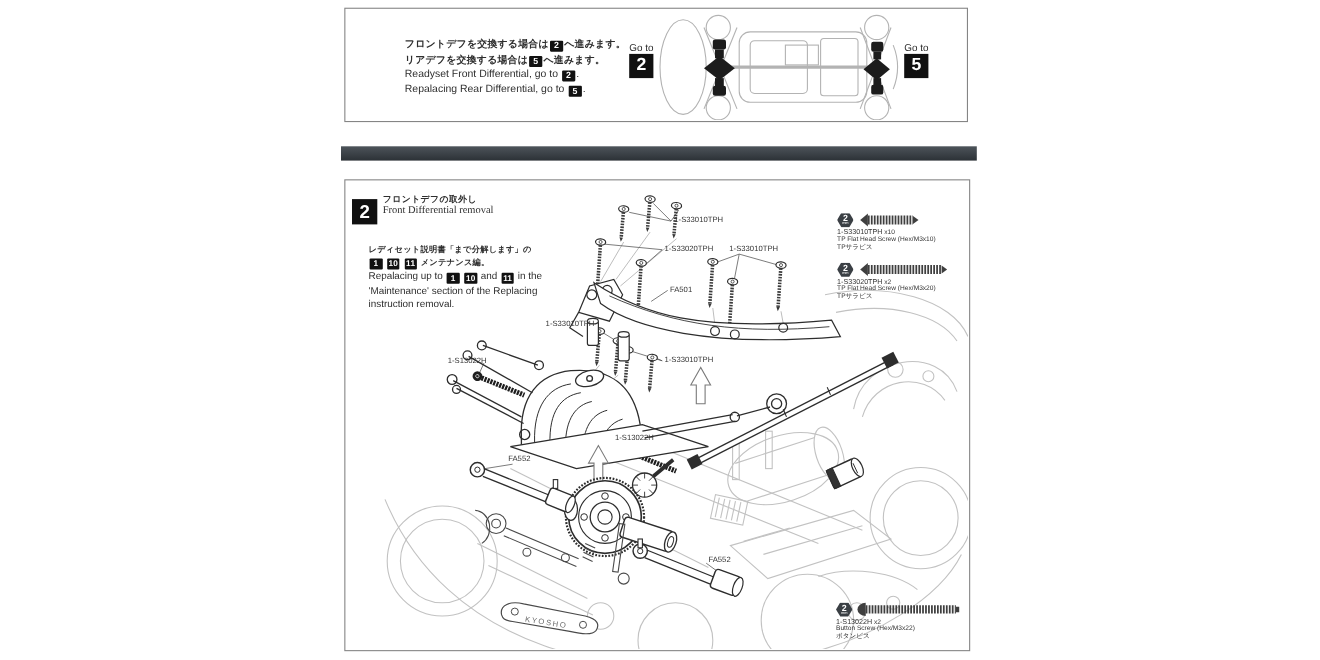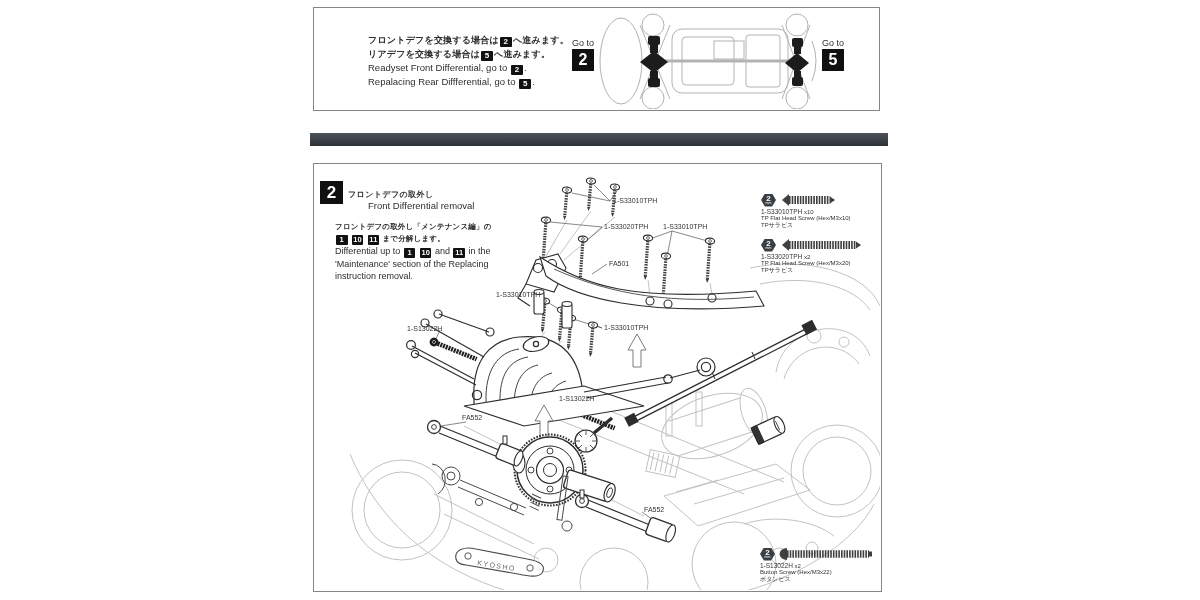--- a/index.html
+++ b/index.html
@@ -25,23 +25,23 @@
   .chassis-svg{position:absolute;left:282px;top:3px;}
 
   
   .divider{position:absolute;left:310px;top:133px;width:578px;height:13px;
            background:linear-gradient(#4d545a,#2c3136);}
 
   
   .step-panel{left:313px;top:163px;width:569px;height:429px;}
   .step-badge{position:absolute;left:6px;top:17px;width:23px;height:23px;background:#101010;
               color:#fff;font-size:17px;font-weight:bold;line-height:23px;text-align:center;}
-  .step-titles{position:absolute;left:34px;top:26px;}
+  .step-titles{position:absolute;left:34px;top:13px;font-family:Liberation Serif, serif;}
   .step-title-ja{font-size:8px;font-weight:bold;line-height:10px;letter-spacing:.4px;}
-  .step-title-en{font-size:9.5px;line-height:11px;margin-left:20px;}
+  .step-title-en{font-size:9.5px;line-height:11px;}
   .step-instructions{position:absolute;left:21px;top:57px;}
   .iline{white-space:nowrap;}
   .iline.ja{font-size:7.5px;font-weight:bold;line-height:12px;letter-spacing:.2px;}
   .iline.en{font-size:9px;line-height:12px;}
   .ibadge{display:inline-block;background:#111;color:#fff;font-weight:bold;font-size:7.5px;
           line-height:9.5px;height:9.5px;min-width:9.5px;padding:0 1px;text-align:center;
           vertical-align:-1px;margin:0 1px;border-radius:1px;}
 
   .diagram-svg{position:absolute;left:0;top:0;}
   .dlabel{position:absolute;font-size:7px;line-height:8px;color:#333;white-space:nowrap;}
@@ -71,21 +71,21 @@
       <div class="tline ja">
         <span>フロントデフを交換する場合は</span><span class="nbadge">2</span><span>へ進みます。</span>
       </div>
       <div class="tline ja">
         <span>リアデフを交換する場合は</span><span class="nbadge">5</span><span>へ進みます。</span>
       </div>
       <div class="tline en">
         <span>Readyset Front Differential, go to </span><span class="nbadge">2</span><span>.</span>
       </div>
       <div class="tline en">
-        <span>Repalacing Rear Diffferential, go to </span><span class="nbadge">5</span><span>.</span>
+        <span>Repalacing Rear Differential, go to </span><span class="nbadge">5</span><span>.</span>
       </div>
     </div>
 
     <div class="goto goto-front">
       <span class="goto-label">Go to</span>
       <span class="goto-box">2</span>
     </div>
 
     <svg class="chassis-svg" width="225" height="98" viewBox="0 0 225 98">
       <g stroke="#b3b3b3" fill="none" stroke-width="1">
@@ -445,29 +445,29 @@
       </g>
     </svg>
 
     <div class="step-badge">2</div>
     <div class="step-titles">
       <div class="step-title-ja">フロントデフの取外し</div>
       <div class="step-title-en">Front Differential removal</div>
     </div>
 
     <div class="step-instructions">
-      <div class="iline ja">フロントデフの取外し「メンテナンス編」の</div>
+      <div class="iline ja">レディセット説明書「まで分解します」の</div>
       <div class="iline ja">
         <span class="ibadge">1</span>
         <span class="ibadge">10</span>
         <span class="ibadge">11</span>
-        <span>まで分解します。</span>
+        <span>メンテナンス編。</span>
       </div>
       <div class="iline en">
-        <span>Differential up to</span>
+        <span>Repalacing up to</span>
         <span class="ibadge">1</span>
         <span class="ibadge">10</span>
         <span>and</span>
         <span class="ibadge">11</span>
         <span>in the</span>
       </div>
       <div class="iline en">'Maintenance' section of the Replacing</div>
       <div class="iline en">instruction removal.</div>
     </div>
 

